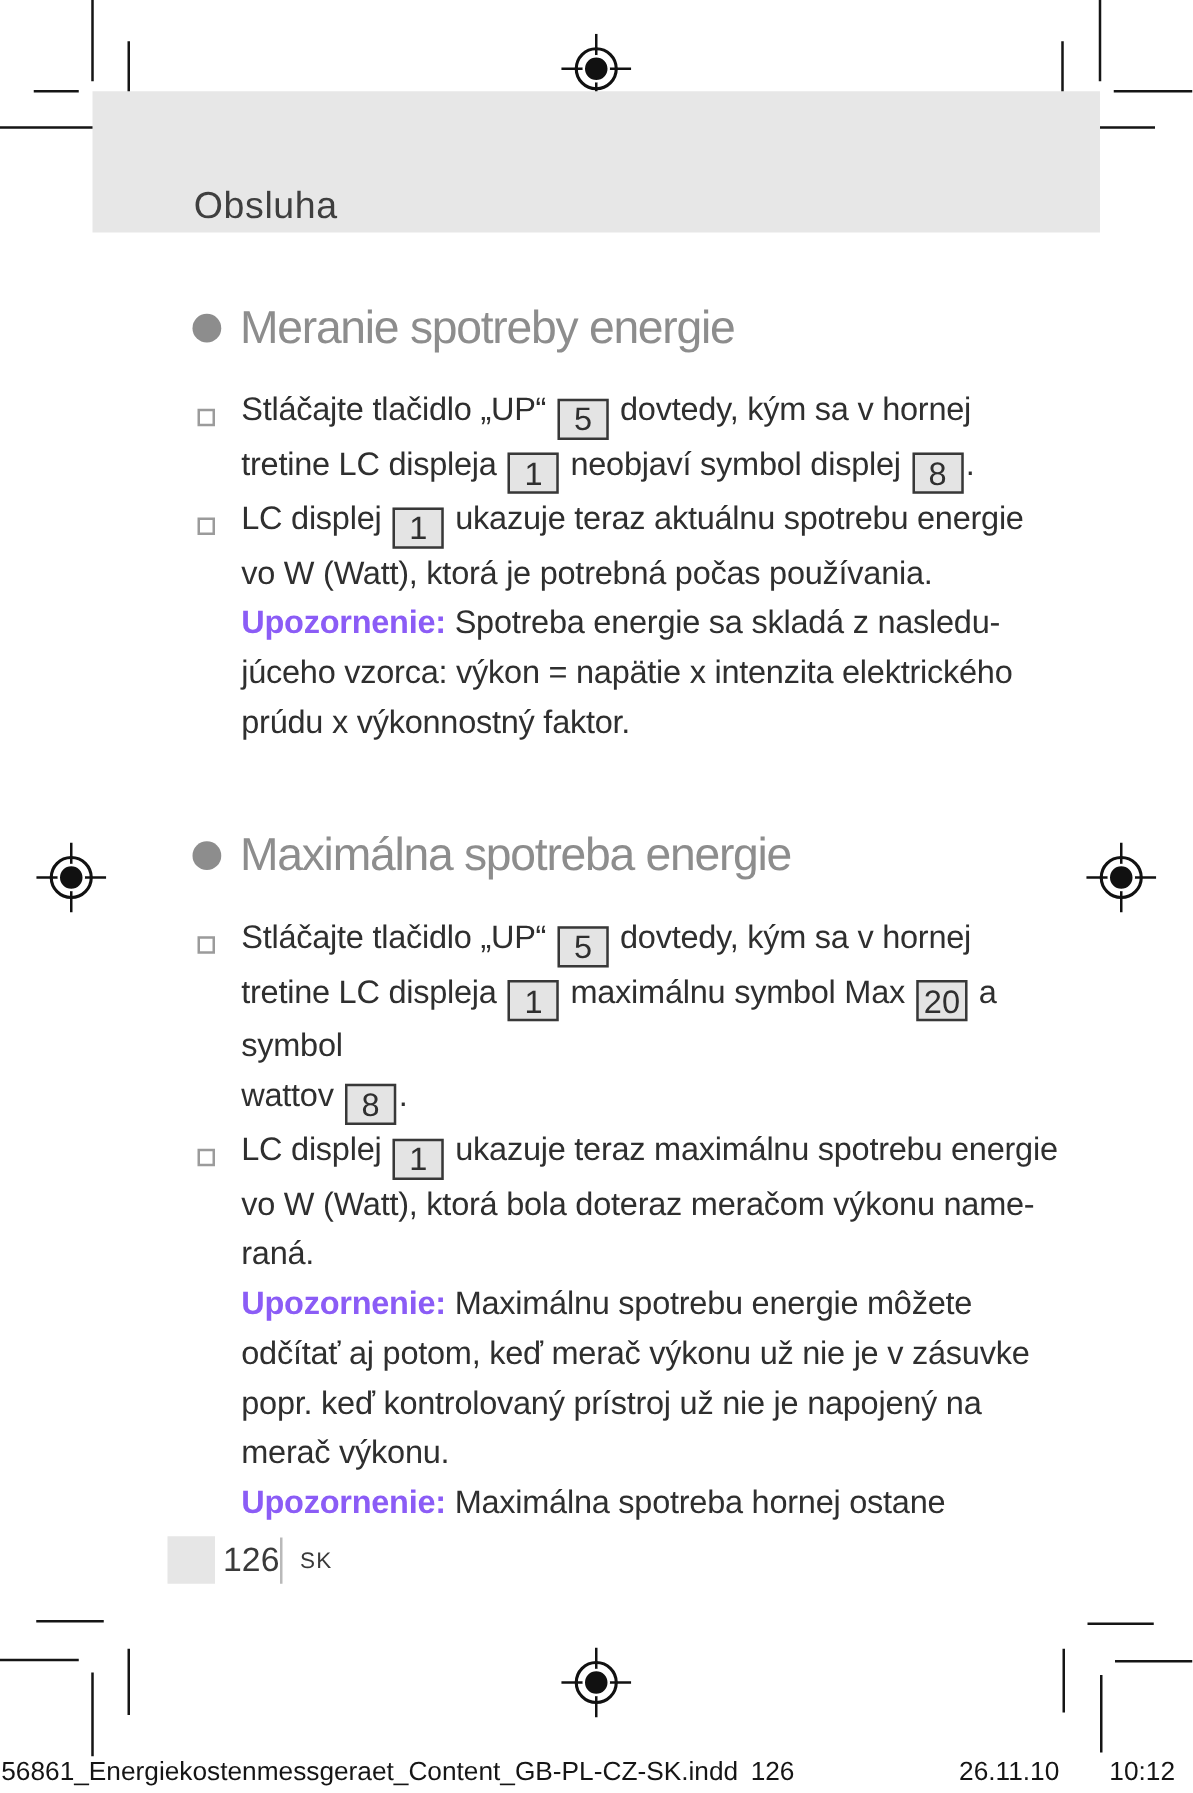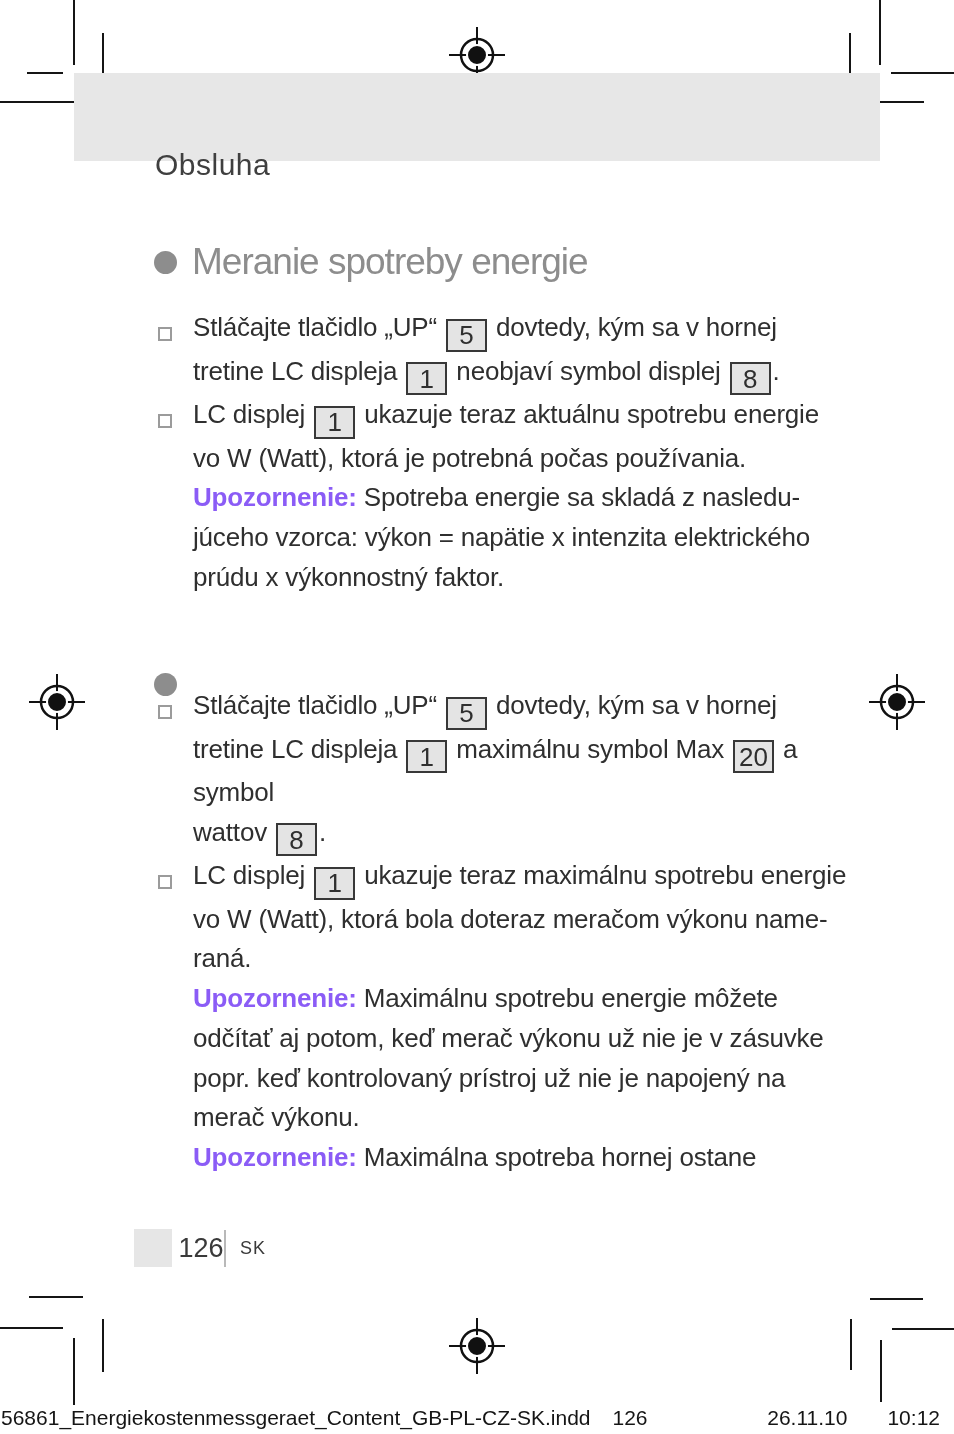--- a/index.html
+++ b/index.html
@@ -6,21 +6,21 @@
   body{
     width:954px;height:1434px;position:relative;background:#ffffff;
     font-family:"Liberation Sans","DejaVu Sans",sans-serif;
     overflow:hidden;
   }
   
   .cl{position:absolute;background:#151515;}
   .regmark{position:absolute;width:56px;height:56px;}
   
   .header-bar{
-    position:absolute;left:74px;top:73px;width:806px;height:88px;
+    position:absolute;left:74px;top:73px;width:806px;height:113px;
     background:#e7e7e7;
   }
   .header-title{
     position:absolute;left:81px;top:73px;height:38px;
     font-size:30px;line-height:38px;color:#3f3f3f;letter-spacing:.5px;
   }
   
   .content{position:absolute;left:154px;top:0;width:720px;}
   .section{position:absolute;left:0;width:720px;}
   .section:nth-of-type(1){top:240px;}
@@ -58,21 +58,21 @@
     display:flex;align-items:center;justify-content:center;
     font-size:27px;color:#3a3a3a;
   }
   .pf-div{position:absolute;left:224px;top:1230px;width:2px;height:37px;background:#b9b9b9;}
   .pf-lang{
     position:absolute;left:240px;top:1229px;height:38px;
     display:flex;align-items:center;font-size:18px;color:#3a3a3a;letter-spacing:1px;
   }
   
   .print-left{
-    position:absolute;left:1px;top:1406px;display:flex;gap:22px;
+    position:absolute;left:1px;top:1406px;display:flex;gap:10px;
     font-size:21px;color:#151515;white-space:nowrap;
   }
   .print-right{
     position:absolute;right:14px;top:1406px;display:flex;gap:40px;
     font-size:21px;color:#151515;white-space:nowrap;
   }
 </style>
 </head>
 <body>
 
@@ -129,21 +129,21 @@
         <li><span>Stláčajte tlačidlo „UP“ </span><span class="numbox">5</span><span> dovtedy, kým sa v hornej
 tretine LC displeja </span><span class="numbox">1</span><span> neobjaví symbol displej </span><span class="numbox">8</span><span>.</span></li>
         <li><span>LC displej </span><span class="numbox">1</span><span> ukazuje teraz aktuálnu spotrebu energie
 vo W (Watt), ktorá je potrebná počas používania.
 </span><span class="bold-label">Upozornenie:</span><span> Spotreba energie sa skladá z nasledu-
 júceho vzorca: výkon = napätie x intenzita elektrického
 prúdu x výkonnostný faktor.</span></li>
       </ul>
     </section>
     <section class="section">
-      <h2 class="section-heading"><span class="bullet-circle"></span></h2>
+      <h2 class="section-heading"><span class="bullet-circle"></span><span>Maximálna spotreba energie</span></h2>
       <ul class="bullet-list">
         <li><span>Stláčajte tlačidlo „UP“ </span><span class="numbox">5</span><span> dovtedy, kým sa v hornej
 tretine LC displeja </span><span class="numbox">1</span><span> maximálnu symbol Max </span><span class="numbox">20</span><span> a symbol
 wattov </span><span class="numbox">8</span><span>.</span></li>
         <li><span>LC displej </span><span class="numbox">1</span><span> ukazuje teraz maximálnu spotrebu energie
 vo W (Watt), ktorá bola doteraz meračom výkonu name-
 raná.
 </span><span class="bold-label">Upozornenie:</span><span> Maximálnu spotrebu energie môžete
 odčítať aj potom, keď merač výkonu už nie je v zásuvke
 popr. keď kontrolovaný prístroj už nie je napojený na

